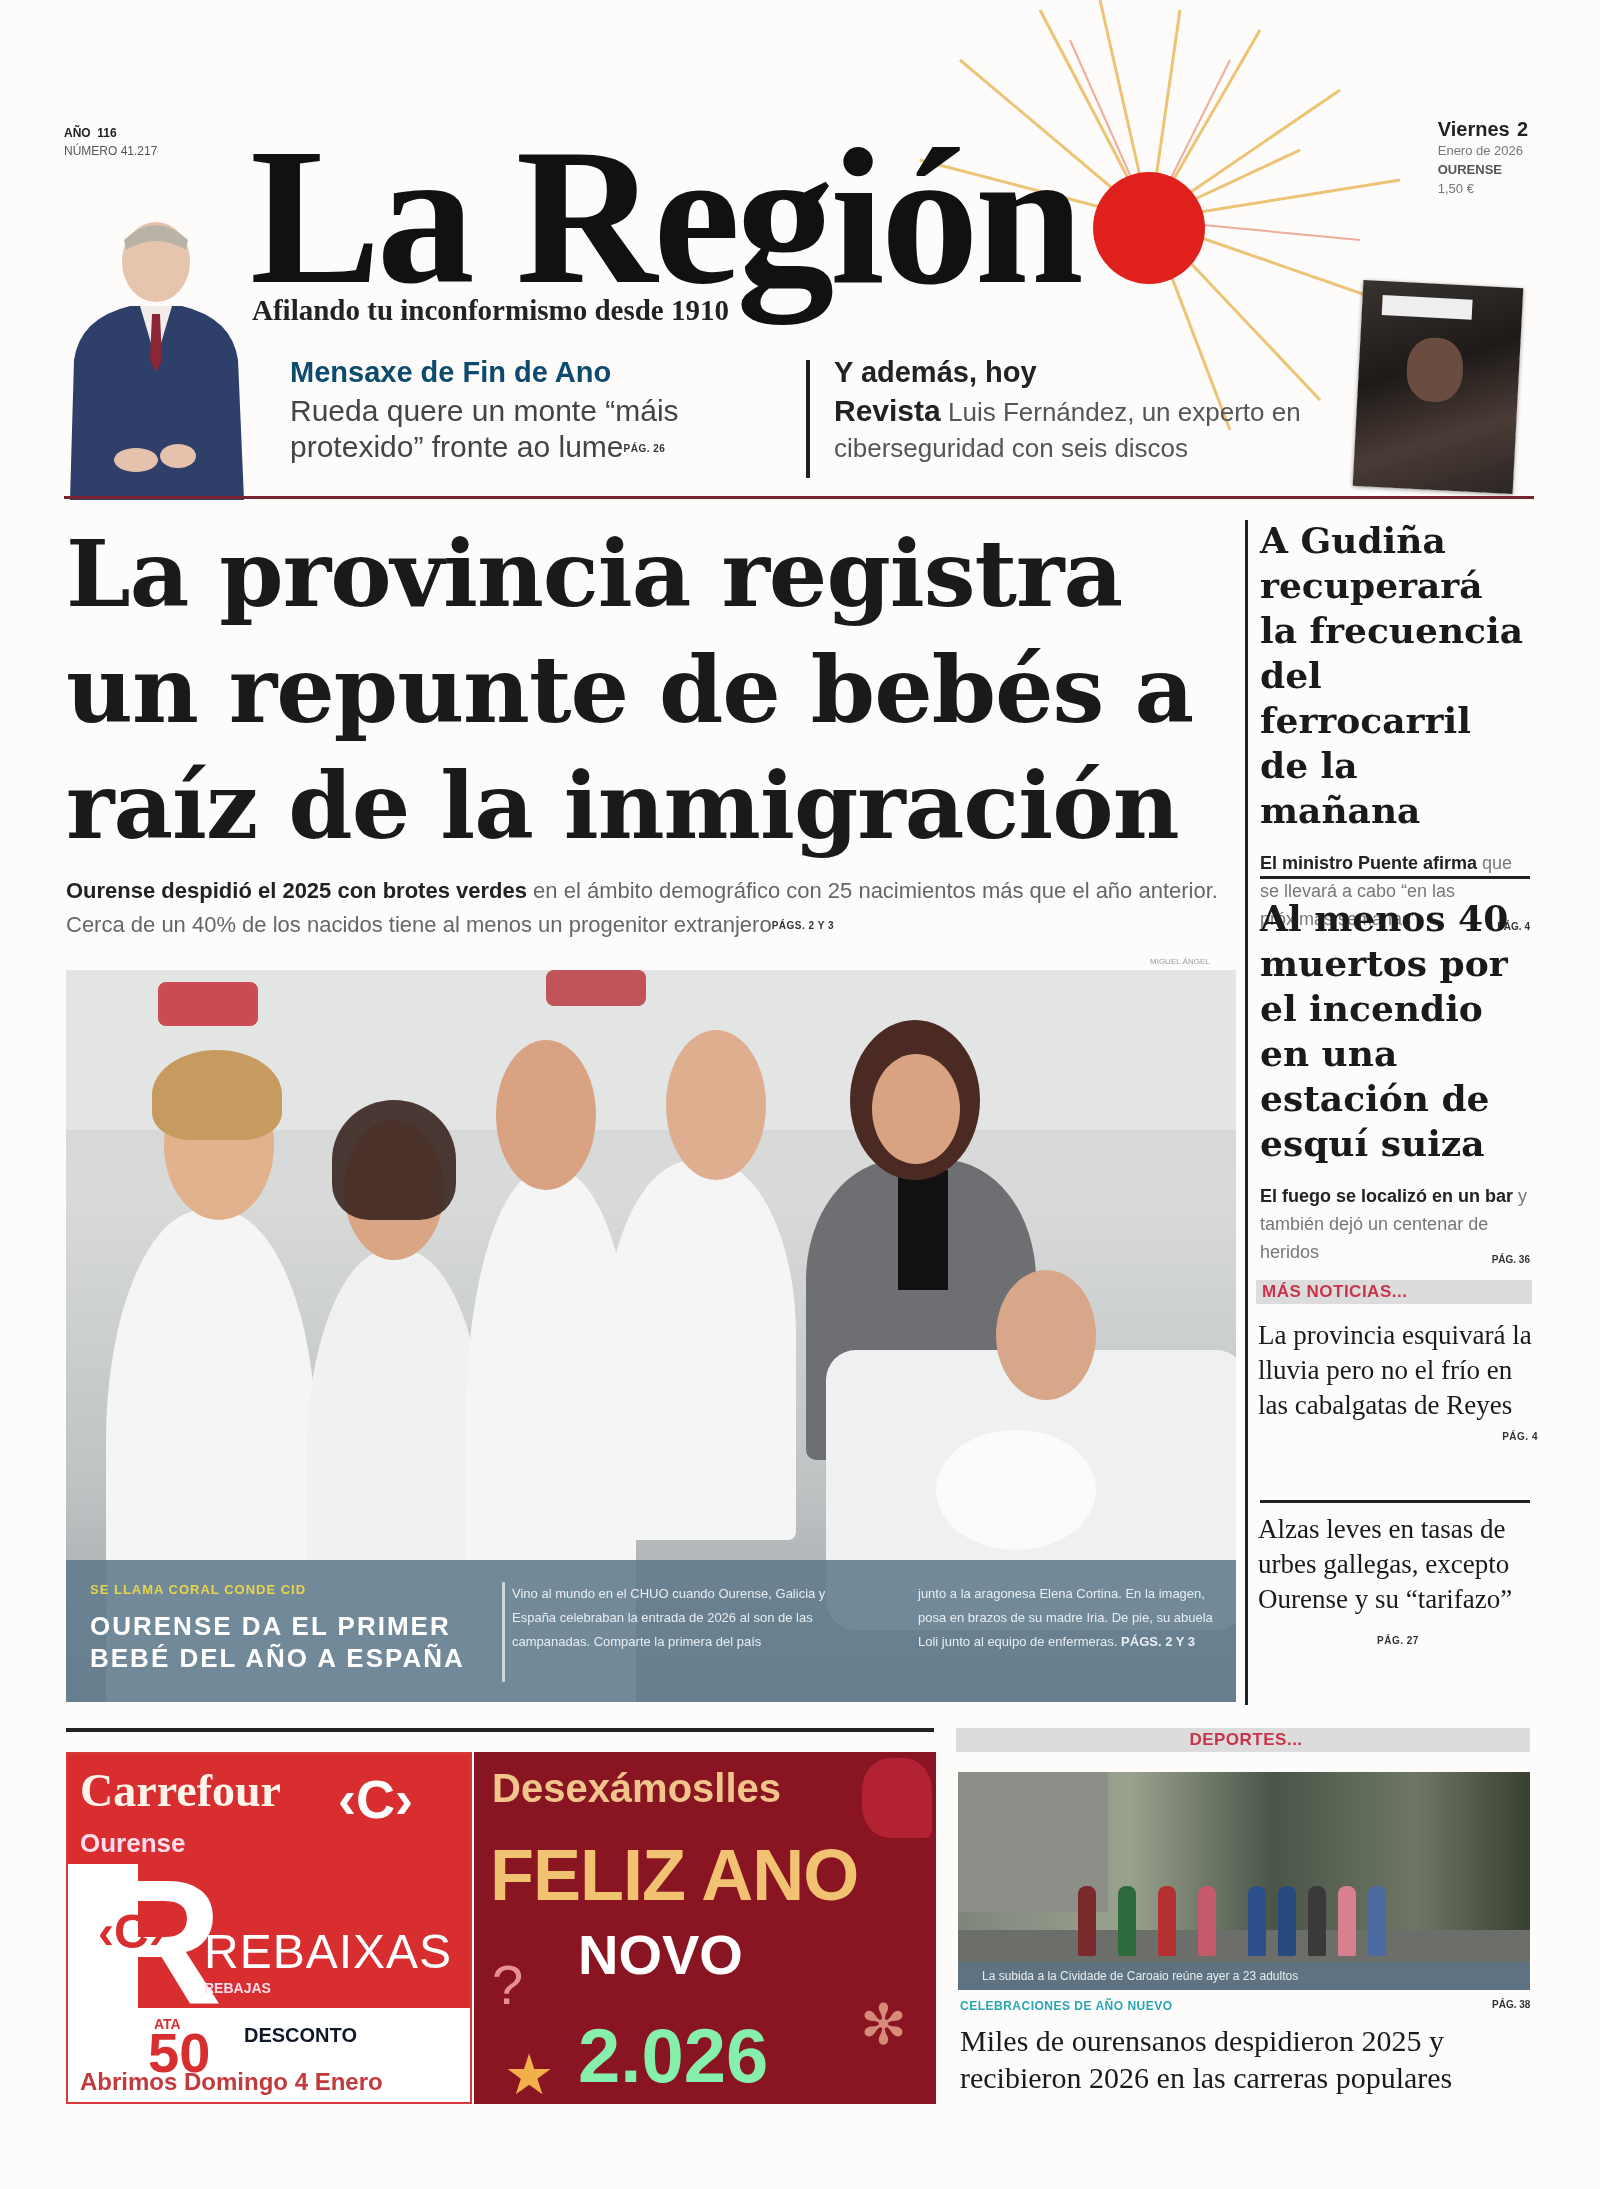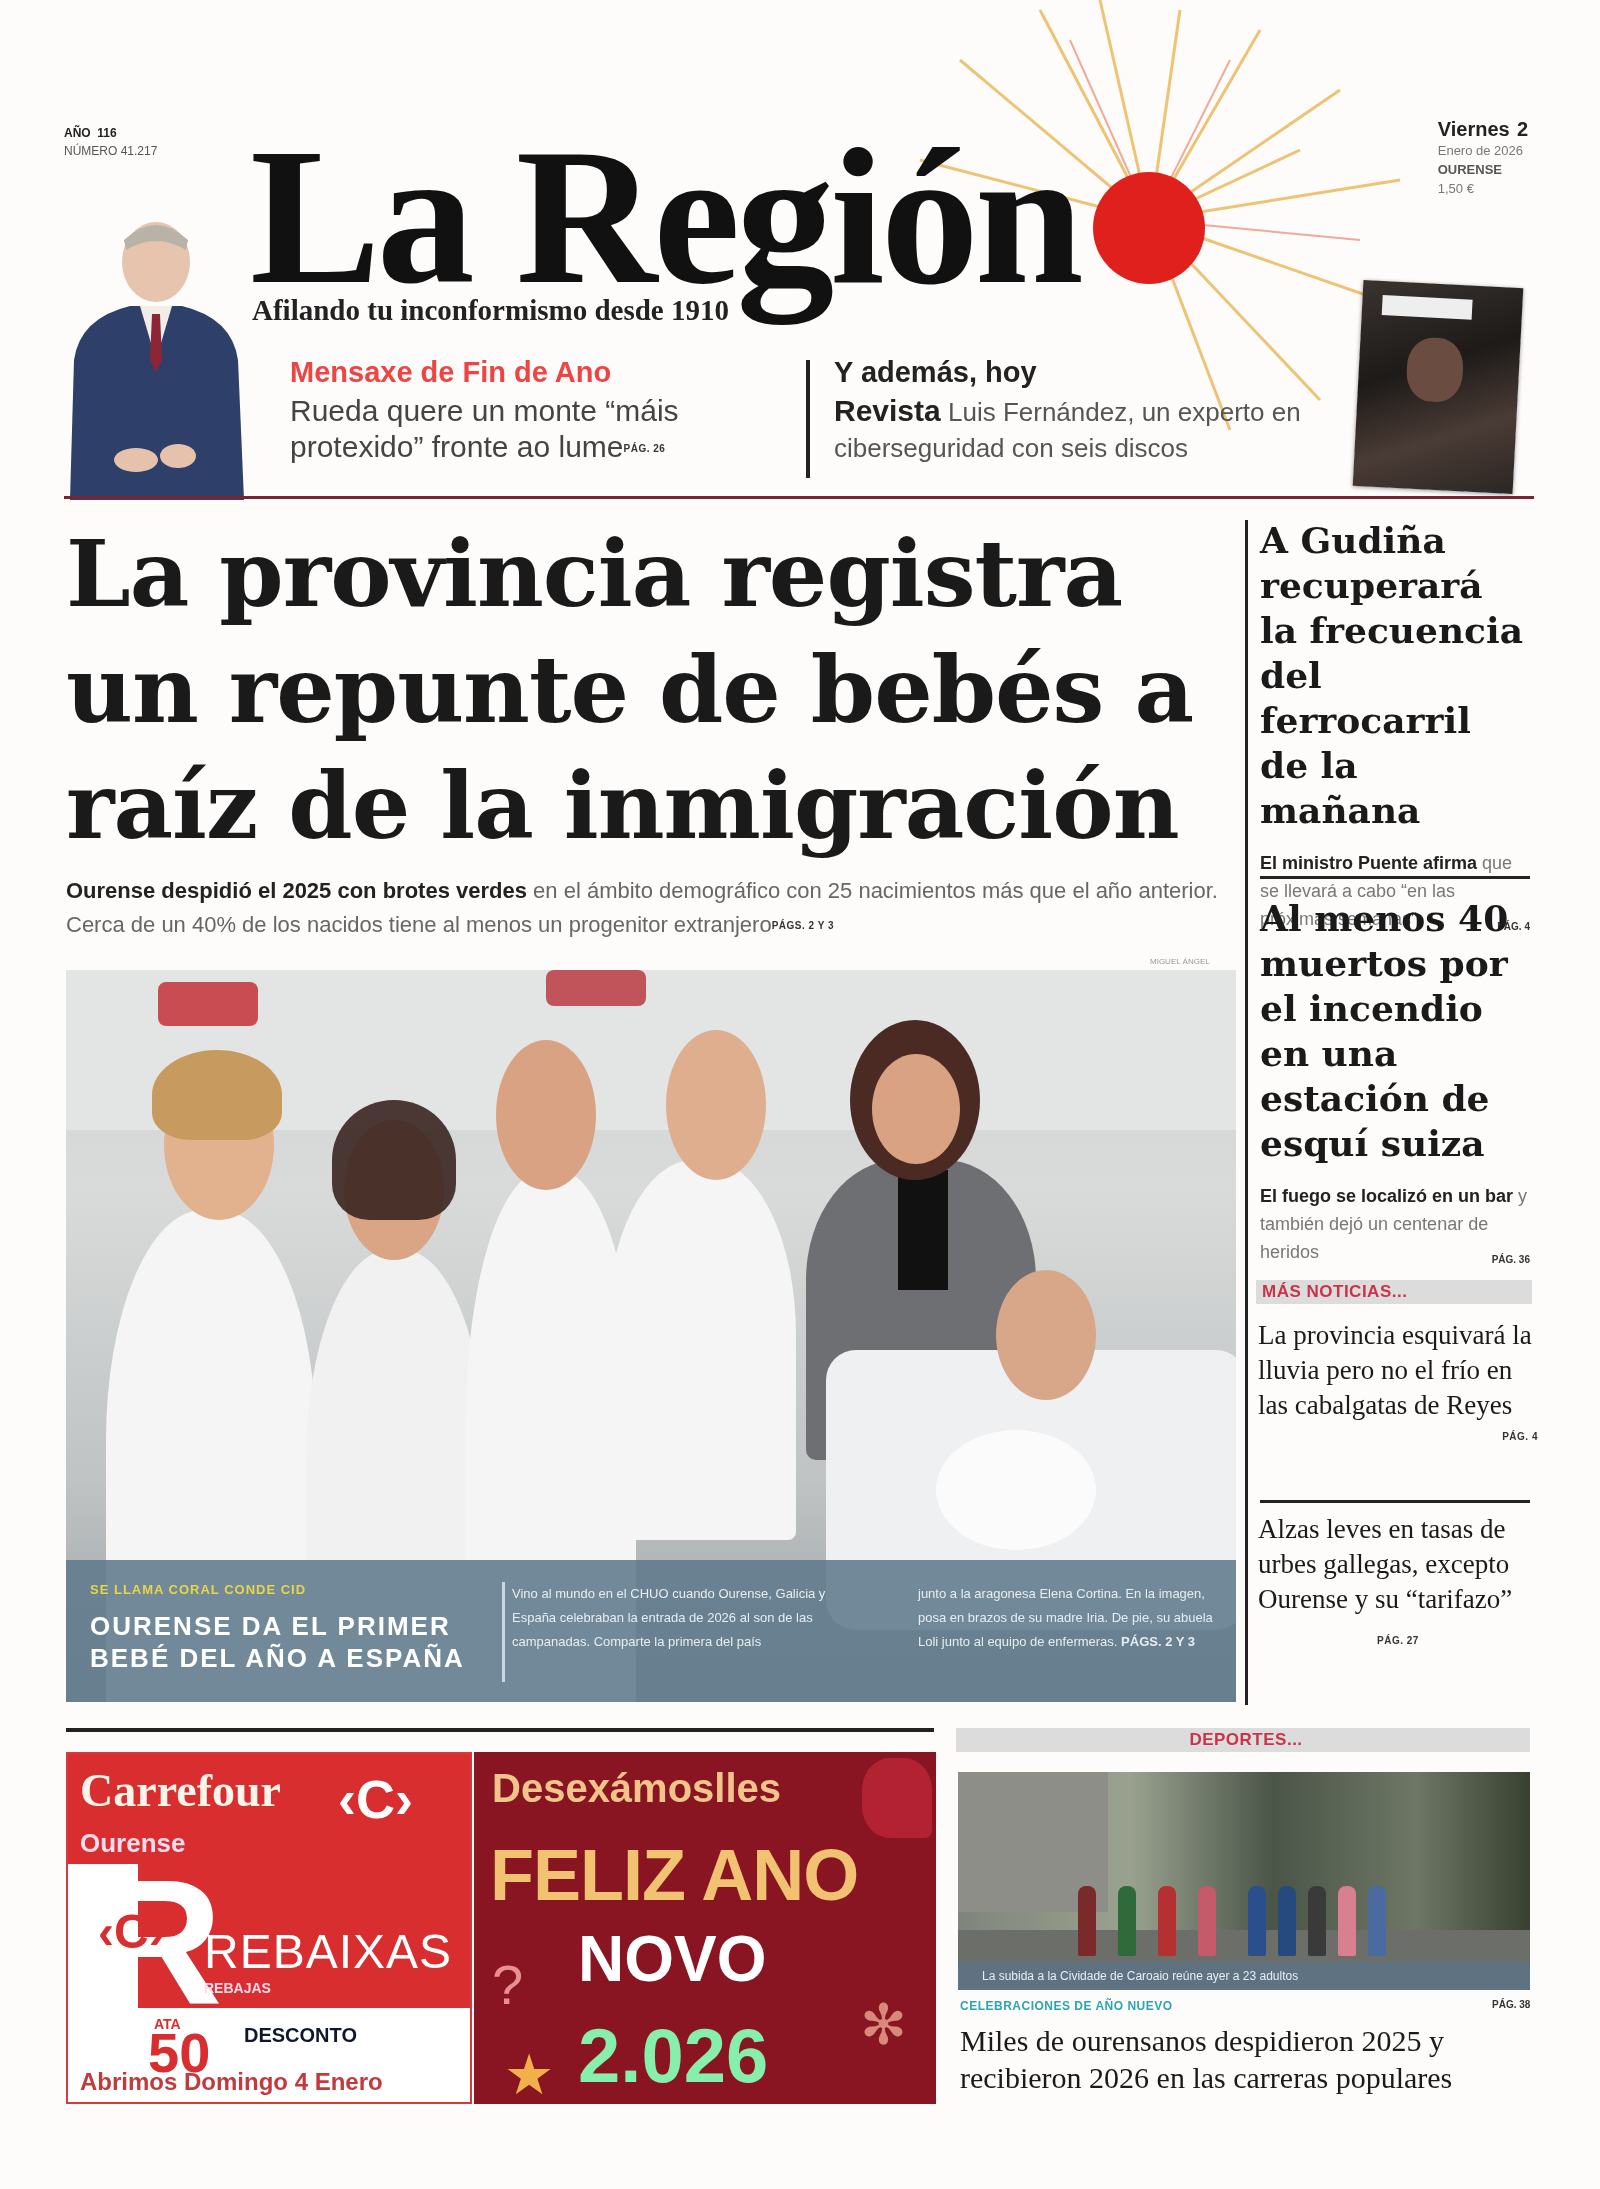--- a/index.html
+++ b/index.html
@@ -13,21 +13,21 @@
   .edition b { color: #222; }
   .dateblock { right: 72px; top: 120px; font-size: 13px; color: #777; line-height: 19px; }
   .dateblock .day { font-size: 20px; font-weight: bold; color: #222; }
   .logo { left: 250px; top: 118px; font-size: 196px; font-weight: bold; letter-spacing: -4px; line-height: 1; color: #111; }
   .logo-dot { left: 1093px; top: 172px; width: 112px; height: 112px; border-radius: 50%; background: #e0201c; }
   .spark { left: 900px; top: 0; width: 520px; height: 440px; pointer-events: none; }
   .tagline { left: 252px; top: 294px; font-size: 29px; font-weight: bold; color: #222; }
 
   .person { left: 60px; top: 210px; width: 192px; height: 290px; }
   .teaser1 { left: 290px; top: 356px; width: 490px; }
-  .teaser-title { font-size: 29px; font-weight: bold; color: #ef4444; }
+  .teaser-title { font-size: 29px; font-weight: bold; color: #0c4a6e; }
   .teaser-body { font-size: 30px; color: #444; line-height: 36px; margin-top: 4px; }
   .pag { font-size: 10px; font-weight: bold; color: #333; letter-spacing: 0.5px; vertical-align: middle; }
   .vsep { left: 806px; top: 360px; width: 4px; height: 118px; background: #222; }
   .teaser2 { left: 834px; top: 356px; width: 500px; }
   .teaser2 .lead { font-size: 29px; font-weight: bold; color: #222; }
   .teaser2 .body { font-size: 26px; color: #555; line-height: 36px; margin-top: 4px; }
   .teaser2 .body b { font-size: 30px; color: #222; }
   .magazine { left: 1358px; top: 284px; width: 160px; height: 206px; background: linear-gradient(160deg,#3a3430,#1d1a18 40%,#4a3b35 70%,#2b2624); transform: rotate(3deg); box-shadow: 0 1px 4px rgba(0,0,0,0.4); }
   .magazine .mast { position: absolute; top: 14px; left: 20px; width: 90px; height: 20px; background: #eee; }
   .magazine .face { position: absolute; top: 54px; left: 48px; width: 56px; height: 64px; border-radius: 45%; background: #6a4d40; }
@@ -75,21 +75,21 @@
   .ad1 .rc { position: absolute; left: 30px; top: 150px; font-size: 48px; color: #d92e30; font-weight: bold; }
   .ad1 .reb { position: absolute; left: 136px; top: 170px; font-size: 48px; color: #fff; letter-spacing: 1px; }
   .ad1 .reb2 { position: absolute; left: 136px; top: 226px; font-size: 14px; font-weight: bold; color: #fde; }
   .ad1 .ata { position: absolute; left: 86px; top: 262px; font-size: 14px; font-weight: bold; color: #d92e30; }
   .ad1 .fifty { position: absolute; left: 80px; top: 266px; font-size: 56px; font-weight: bold; color: #d92e30; }
   .ad1 .desc { position: absolute; left: 176px; top: 270px; font-size: 20px; font-weight: bold; color: #0f172a; }
   .ad1 .open { position: absolute; left: 12px; top: 314px; font-size: 24px; font-weight: bold; color: #c23a3c; }
   .ad2 { left: 474px; top: 1752px; width: 462px; height: 352px; background: #8a1522; overflow: hidden; }
   .ad2 .l1 { position: absolute; left: 18px; top: 14px; font-size: 40px; font-weight: bold; color: #f0c48a; }
   .ad2 .l2 { position: absolute; left: 16px; top: 82px; font-size: 72px; font-weight: bold; color: #f1c271; letter-spacing: -1px; }
-  .ad2 .l3 { position: absolute; left: 104px; top: 170px; font-size: 64px; font-weight: bold; color: #fff; }
+  .ad2 .l3 { position: absolute; left: 104px; top: 170px; font-size: 56px; font-weight: bold; color: #fff; }
   .ad2 .l4 { position: absolute; left: 104px; top: 260px; font-size: 76px; font-weight: bold; color: #86efac; }
   .ad2 .star { position: absolute; left: 30px; top: 290px; font-size: 56px; color: #f2b04c; }
   .ad2 .flake { position: absolute; left: 386px; top: 240px; font-size: 56px; color: #d88a7a; }
   .ad2 .cane { position: absolute; left: 18px; top: 200px; font-size: 56px; color: #e89090; }
   .ad2 .bell { position: absolute; left: 388px; top: 6px; width: 70px; height: 80px; background: #b22232; border-radius: 40% 40% 10% 40%; }
 
   .dep-tag { left: 956px; top: 1728px; width: 574px; text-align: center; }
   .dep-photo { left: 958px; top: 1772px; width: 572px; height: 218px; background: linear-gradient(90deg,#7f857c 0%,#9aa28f 30%,#4a5548 55%,#6e7765 80%,#38412f 100%); overflow: hidden; }
   .dep-cap { left: 958px; top: 1962px; width: 572px; height: 28px; background: rgba(92,115,132,0.88); color: #e6eef3; font-size: 12px; padding-left: 24px; line-height: 28px; }
   .dep-kicker { left: 960px; top: 1999px; font-size: 12px; font-weight: bold; color: #2aa5b5; letter-spacing: 0.5px; }

